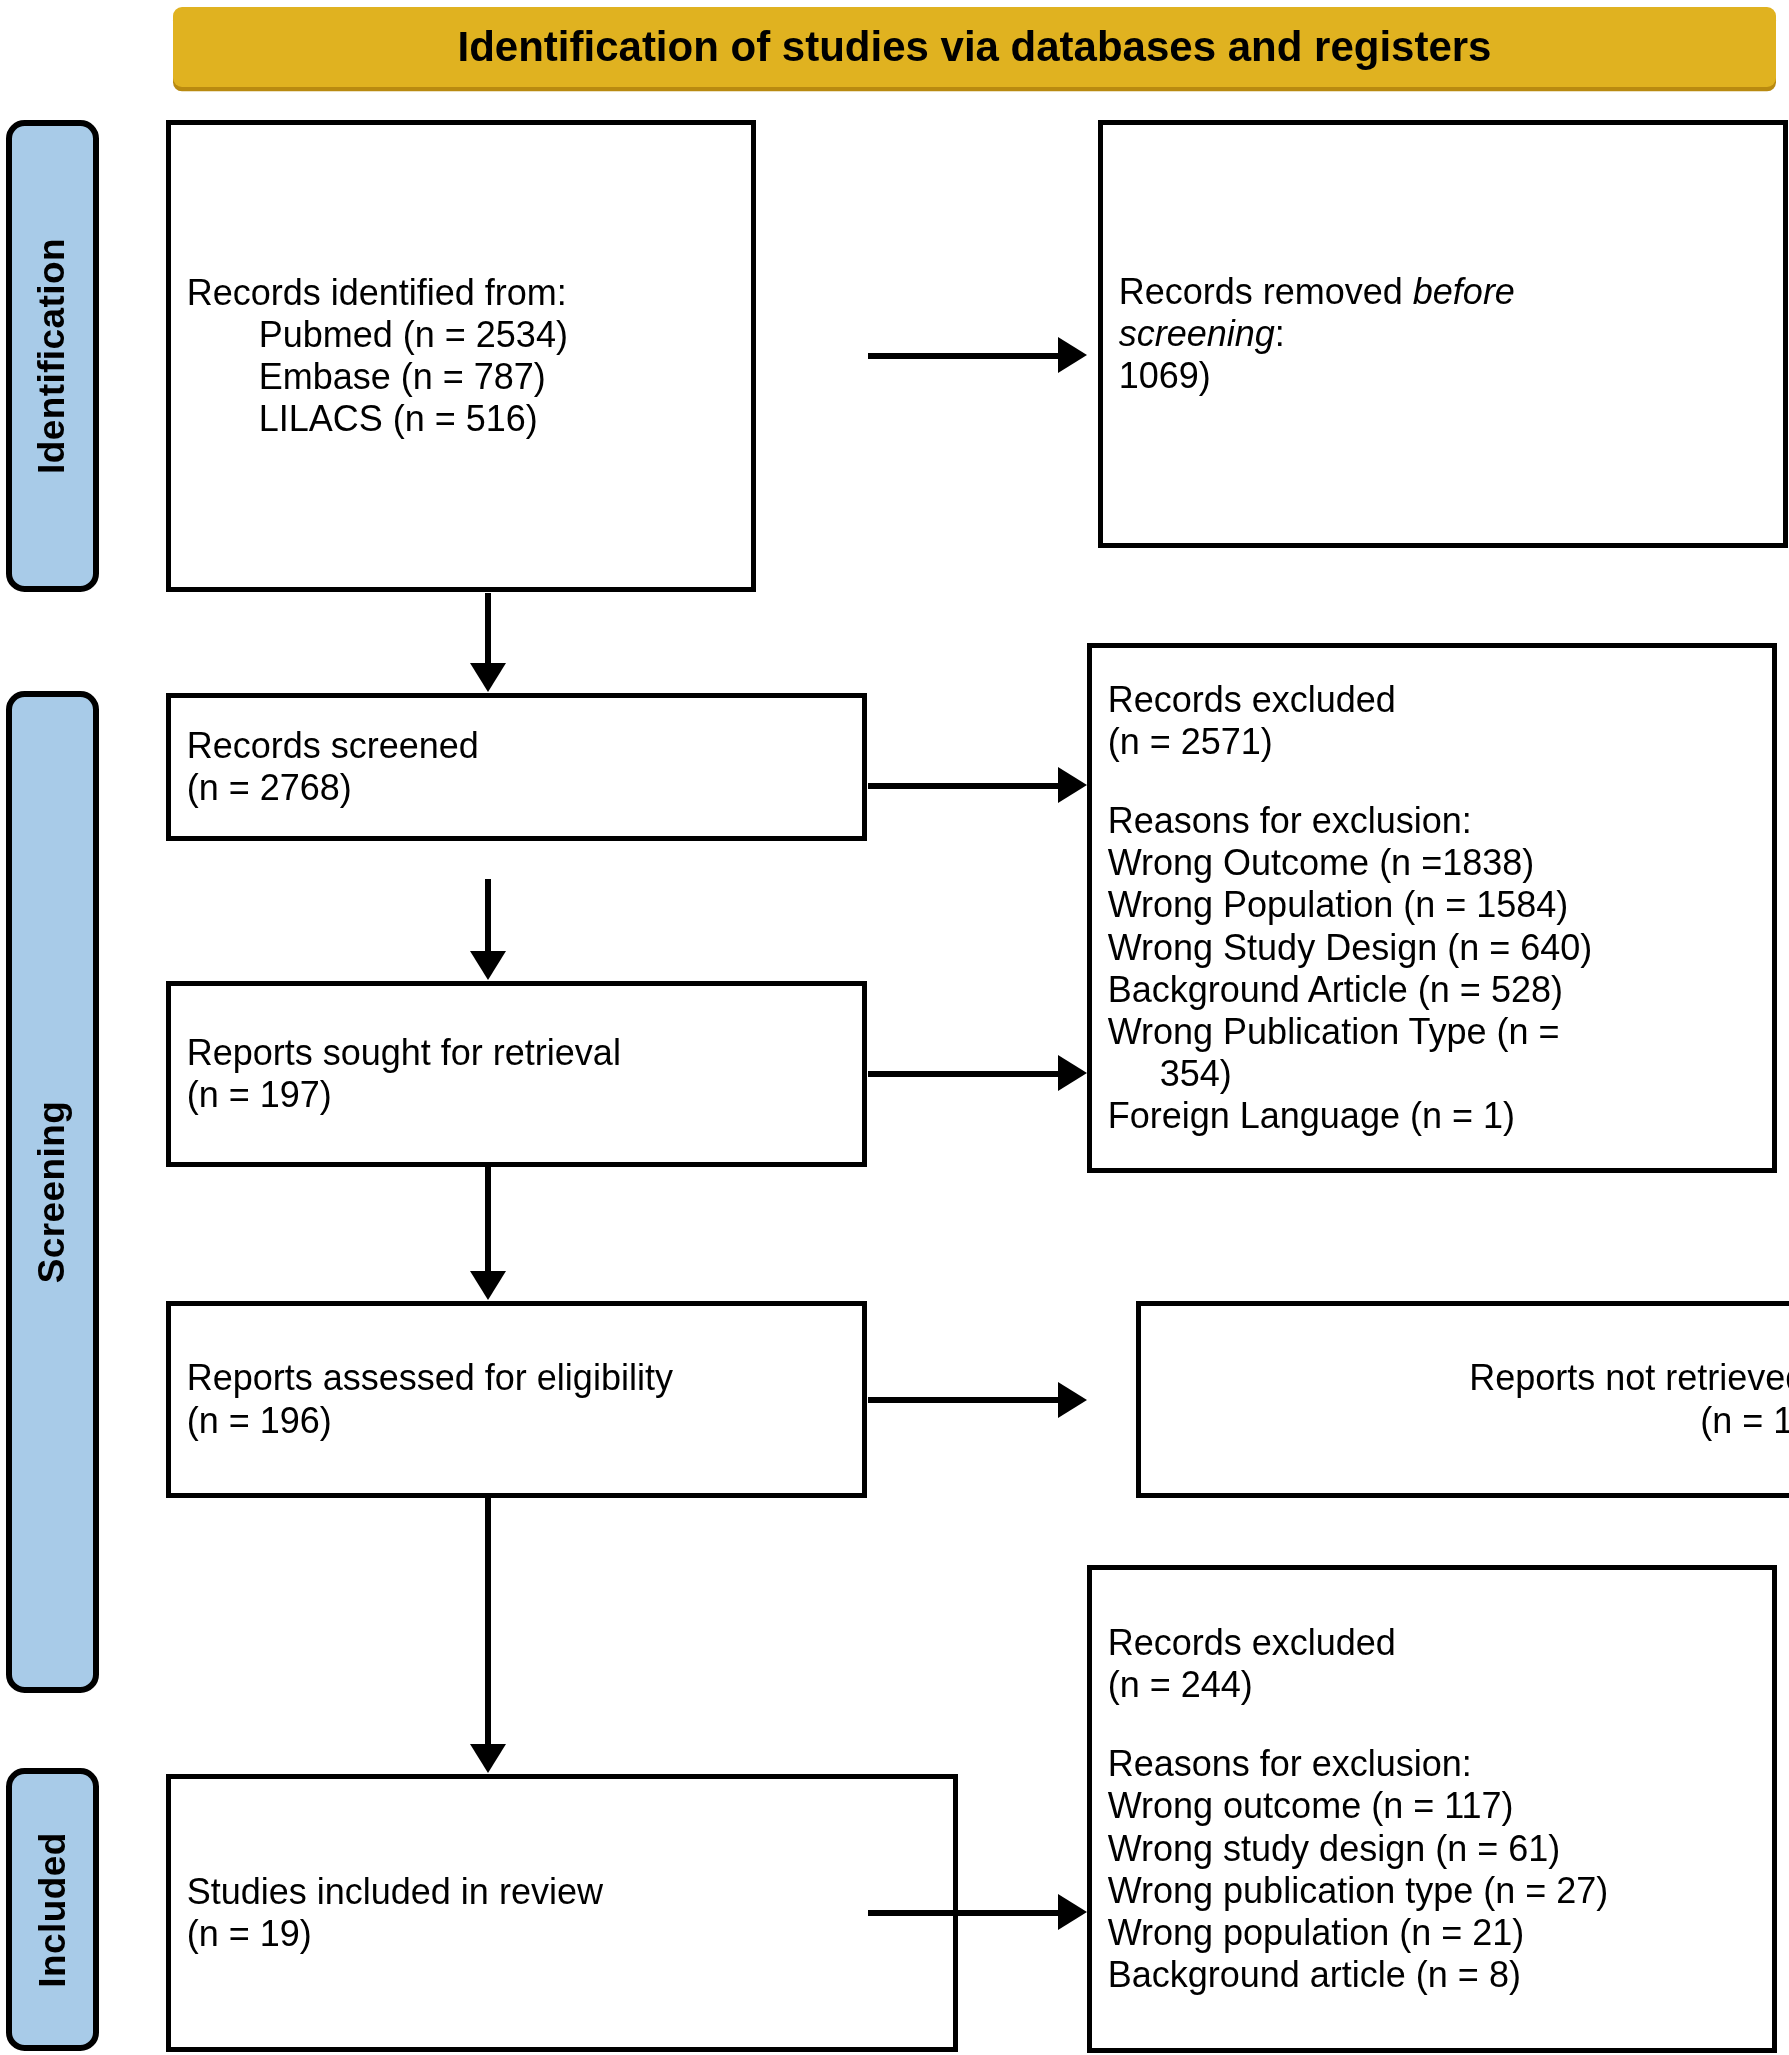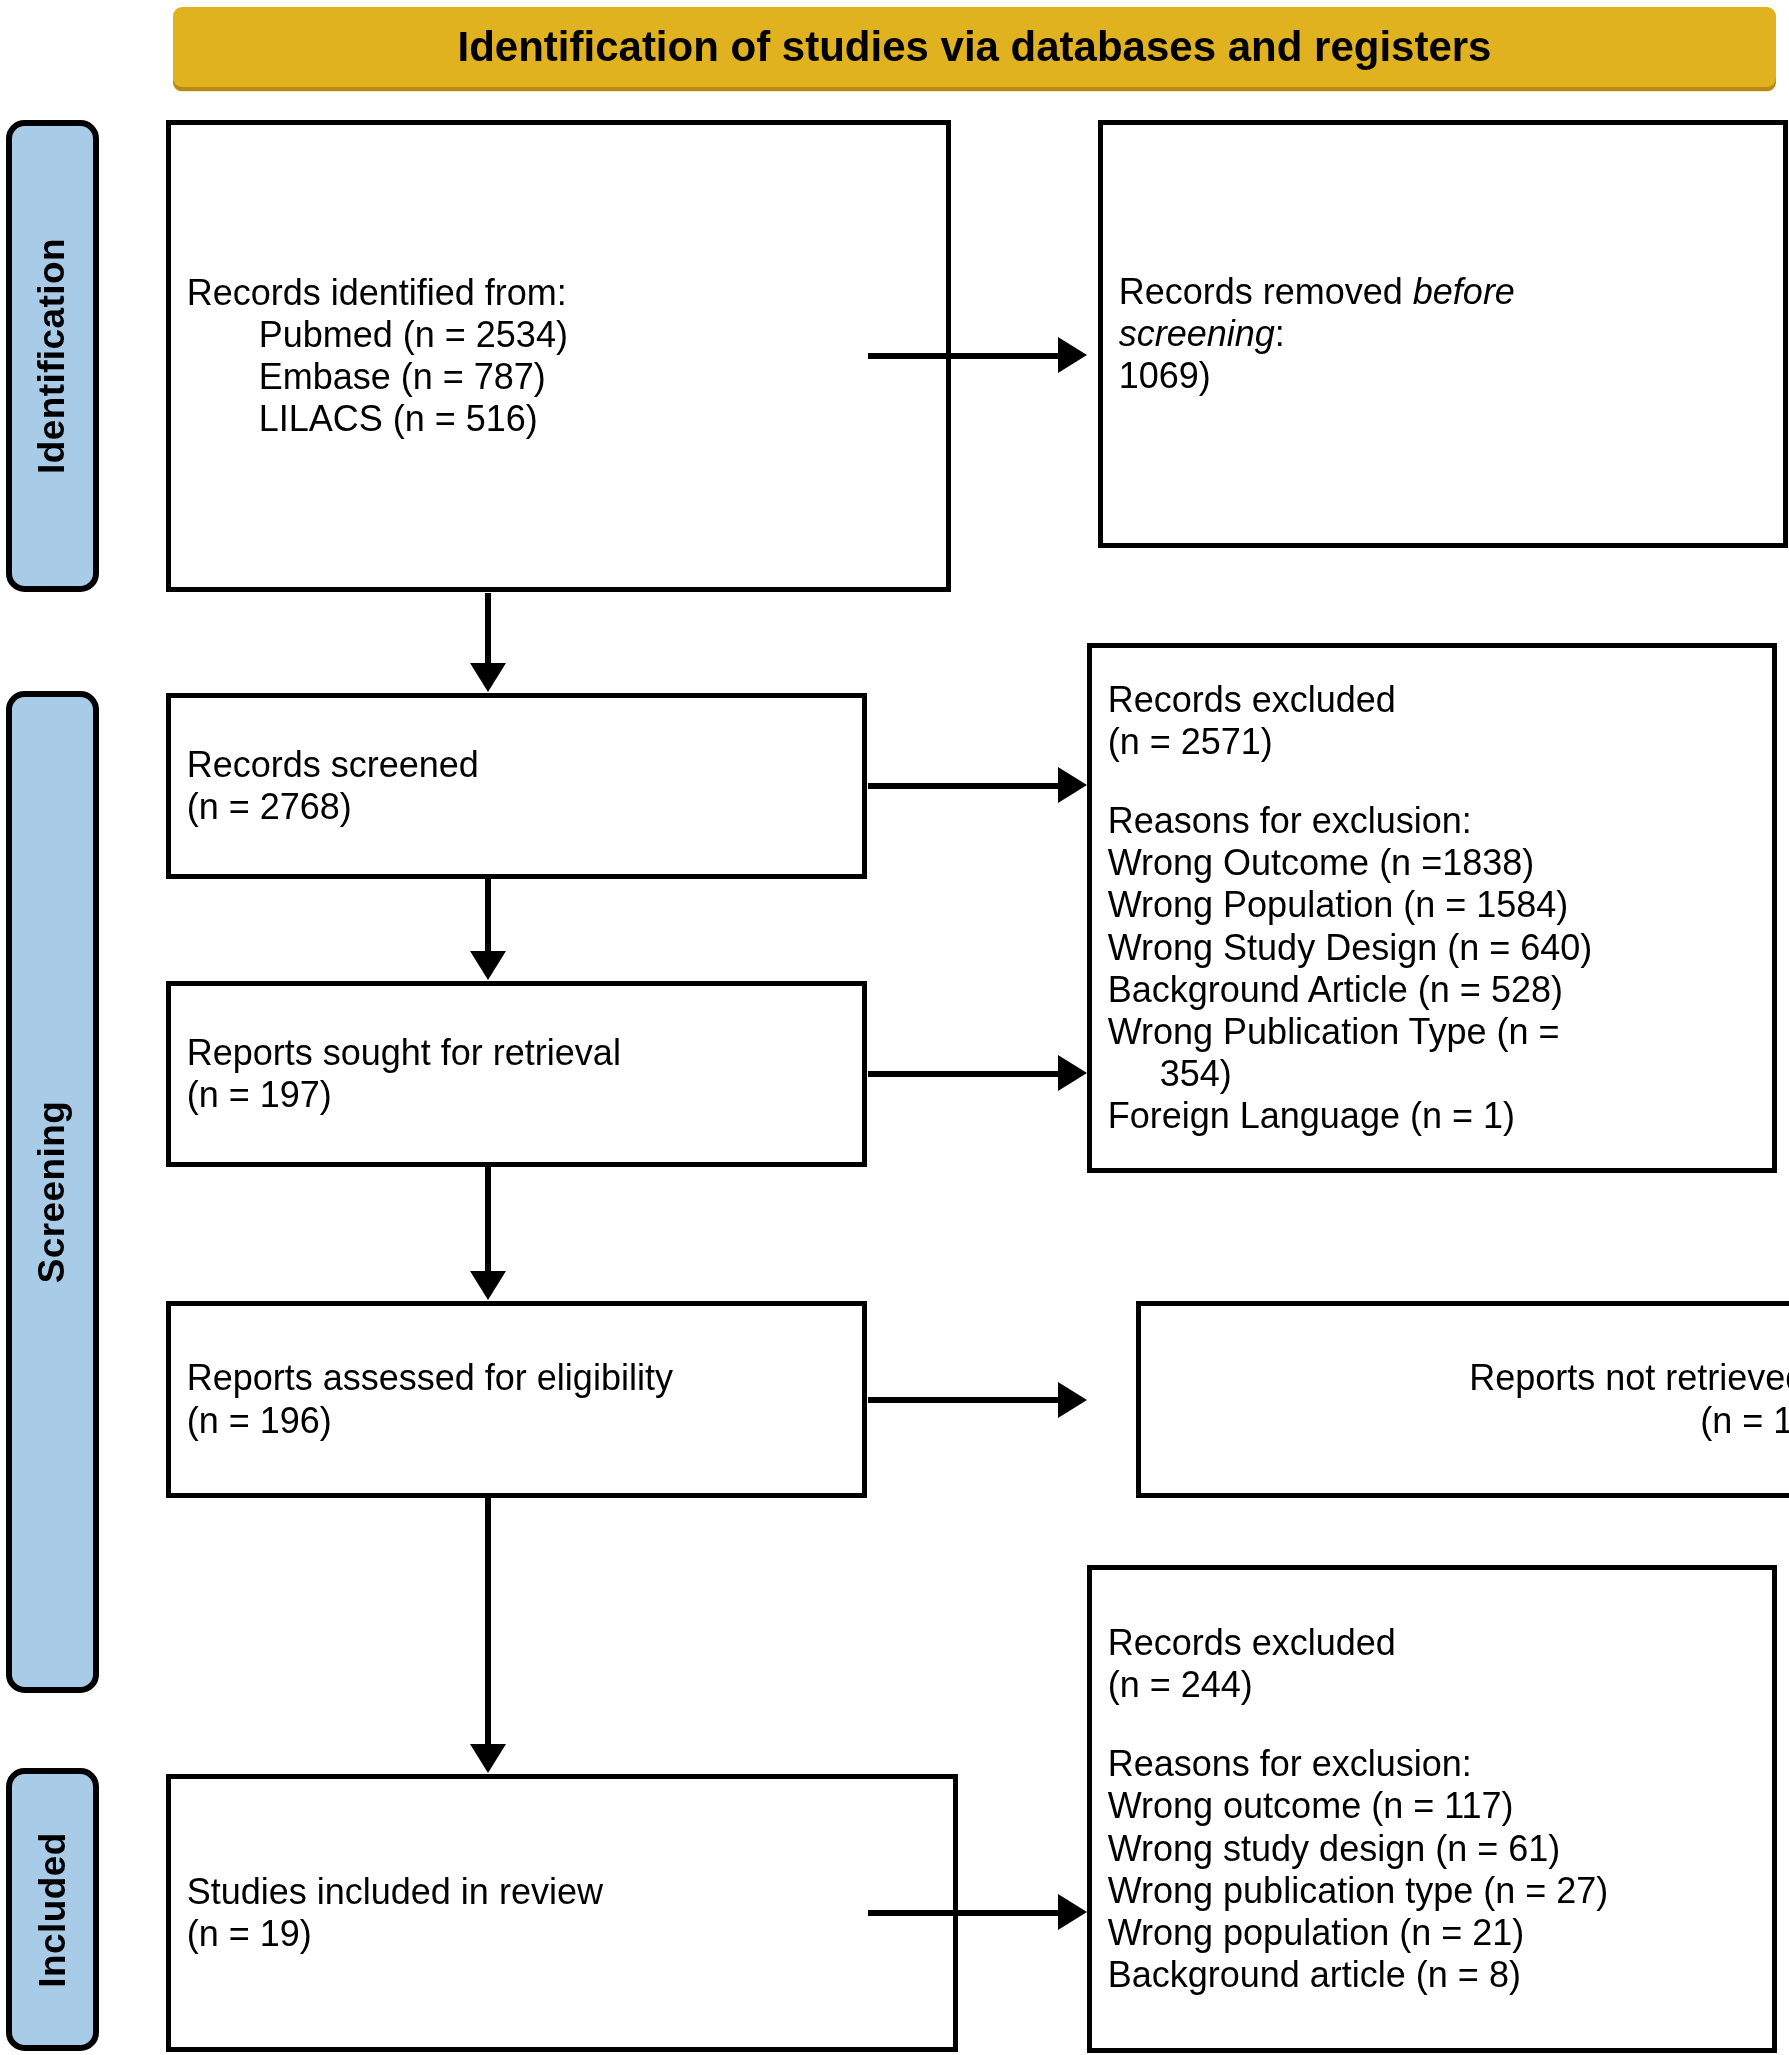--- a/index.html
+++ b/index.html
@@ -84,22 +84,22 @@
     line-height: 1.17;
     color: #000000;
     white-space: pre-wrap;
   }
   .fbox p.indent  { padding-left: 72px; }
   .fbox p.indent2 { padding-left: 52px; }
   .fbox p.gap     { margin-top: 37px; }
   .fbox p em      { font-style: italic; }
 
   
-  #box-identified  { left: 166px; top: 120px;  width: 785px; height: 472px; }
-  #box-screened    { left: 166px; top: 693px;  width: 701px; height: 186px; }
+  #box-identified  { left: 166px; top: 120px;  width: 590px; height: 472px; }
+  #box-screened    { left: 166px; top: 693px;  width: 701px; height: 148px; }
   #box-sought      { left: 166px; top: 981px; width: 701px; height: 186px; }
   #box-assessed    { left: 166px; top: 1301px; width: 701px; height: 197px; }
   #box-included    { left: 166px; top: 1774px; width: 792px; height: 278px; }
 
   
   #box-removed     { left: 1087px; top: 120px;  width: 690px; height: 428px; margin-left: 11px; }
   #box-excluded-1  { left: 1087px; top: 643px;  width: 690px; height: 530px; }
   #box-notretrieved{ left: 1136px; top: 1301px; width: 690px; height: 197px; align-items: flex-end; }
   #box-excluded-2  { left: 1087px; top: 1565px; width: 690px; height: 488px; }
 

